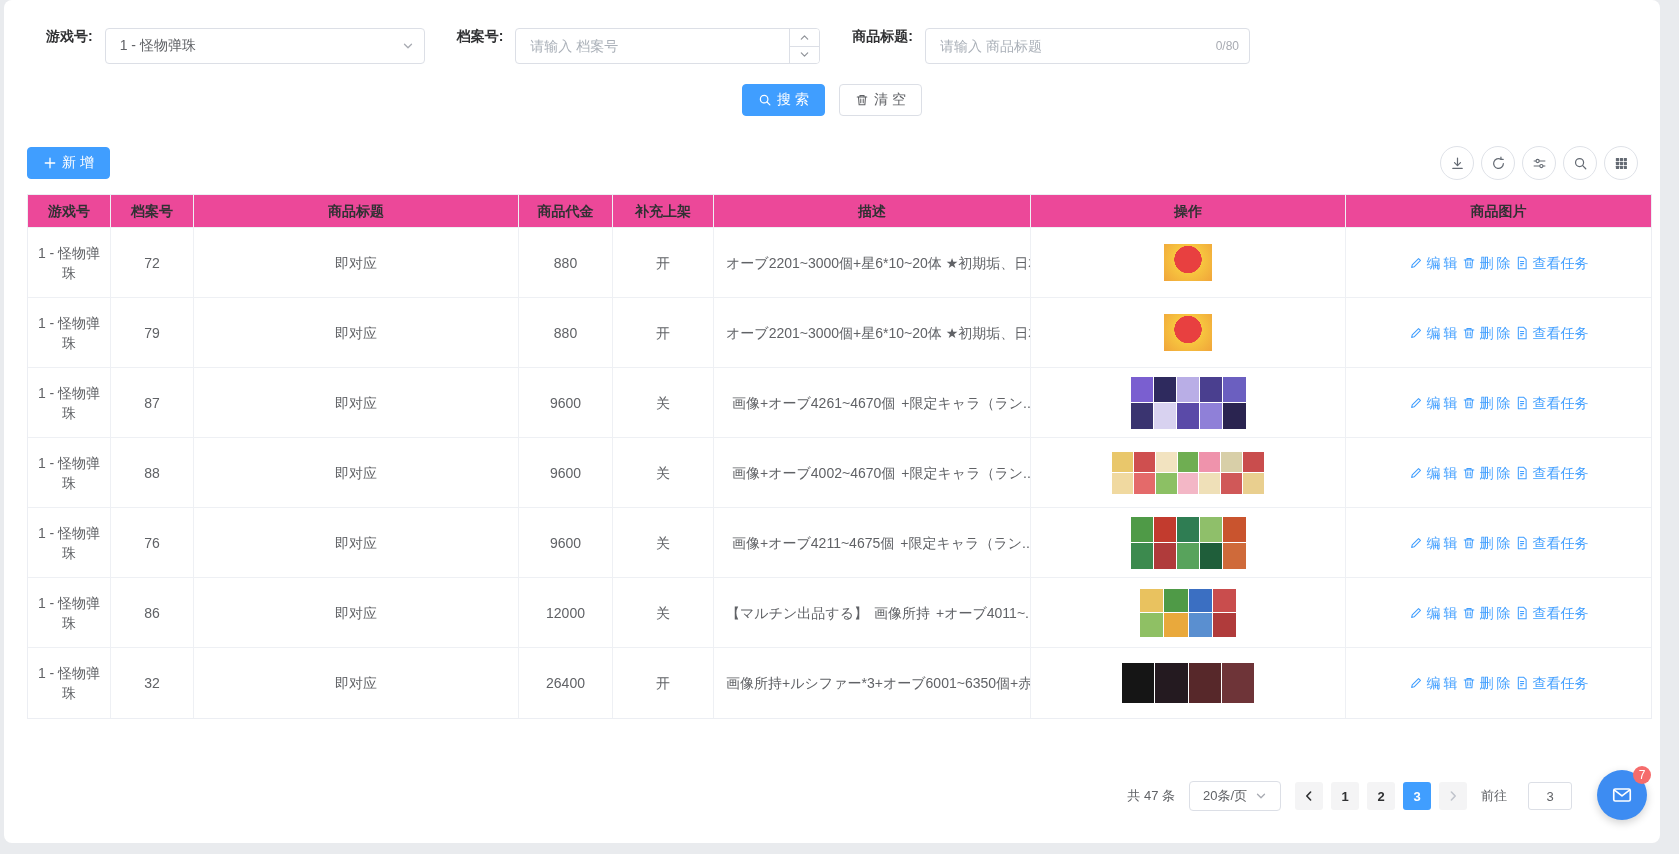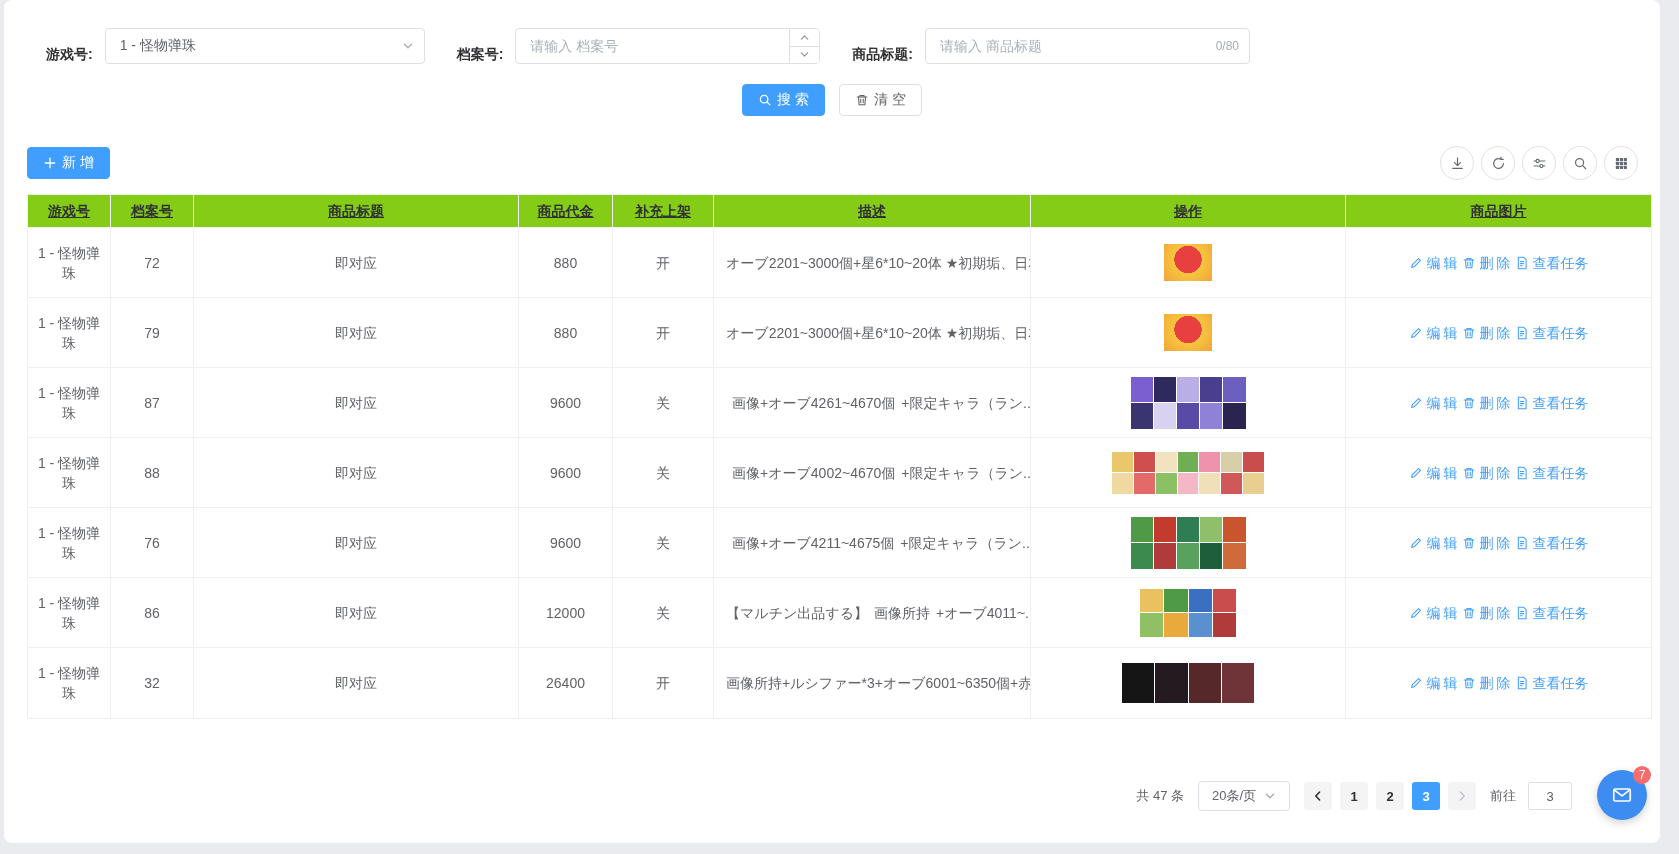--- a/index.html
+++ b/index.html
@@ -9,21 +9,21 @@
     font-family:"Liberation Sans","DejaVu Sans",sans-serif;
     position:relative; overflow:hidden;
     color:#606266; font-size:14px;
   }
   .card {
     position:absolute; left:4px; top:0; right:19px; bottom:11px;
     background:#ffffff; border-radius:8px;
   }
   
   .filters { display:flex; align-items:center; padding:28px 0 0 42px; }
-  .fgroup { display:flex; align-items:flex-end; margin-right:32px; }
+  .fgroup { display:flex; align-items:flex-start; margin-right:32px; }
   .flabel { font-weight:700; color:#303133; margin-right:12px; white-space:nowrap; }
   .selectbox, .numbox, .txtbox {
     height:36px; border:1px solid #dcdfe6; border-radius:4px; background:#fff;
     display:flex; align-items:center; position:relative;
   }
   .selectbox { width:320px; padding:0 10px 0 14px; justify-content:space-between; }
   .selectbox .val { color:#606266; }
   .numbox { width:305px; }
   .numbox input { border:none; outline:none; flex:1; padding:0 8px 0 14px; font:inherit; color:#606266; min-width:0;}
   .steppers { width:30px; height:100%; border-left:1px solid #dcdfe6; display:flex; flex-direction:column; }
@@ -59,41 +59,41 @@
   .circlebtn svg { width:15px; height:15px; }
   
   .table { margin:14px 8px 0 23px; border:1px solid #eceef3; }
   .trow { display:grid; grid-template-columns:83px 83px 325px 94px 101px 317px 315px 1fr; }
   .cell {
     display:flex; align-items:center; justify-content:center; text-align:center;
     border-right:1px solid #eef0f4; border-bottom:1px solid #eef0f4;
     min-height:70px; padding:4px 6px; line-height:20px; color:#606266;
   }
   .trow .cell:last-child { border-right:none; }
-  .thead .cell { min-height:33px; background:#84cc16; color:#303133; font-weight:700; padding:2px 6px;text-decoration:underline; }
+  .thead .cell { min-height:33px; background:#ec4899; color:#303133; font-weight:700; padding:2px 6px; }
   .trow:last-child .cell { border-bottom:none; }
   .cell.desc { justify-content:flex-start; text-align:left; padding:0 12px; white-space:nowrap; overflow:hidden; }
   .edot { display:inline-block; width:13px; height:13px; border-radius:50%; margin:0 3px; vertical-align:-1px; }
   .collage { display:grid; gap:1px; cursor:pointer; }
   .collage div { width:100%; height:100%; }
   .actions { display:flex; gap:4px; color:#409EFF; white-space:nowrap; }
   .alink { display:inline-flex; align-items:center; color:#409EFF; cursor:pointer; }
   .alink .icon { margin-right:4px; }
   .alink .t2 { letter-spacing:3px; margin-right:-3px; }
   
   .pager { display:flex; align-items:center; justify-content:flex-end; margin:62px 88px 0 0; gap:14px; font-size:13px; }
   .ptotal { color:#606266; }
   .psel { width:92px; height:30px; border:1px solid #dcdfe6; border-radius:4px; display:flex; align-items:center; justify-content:center; gap:8px; color:#606266; cursor:pointer; }
   .pbtns { display:flex; gap:8px; align-items:center; }
   .pbtn { min-width:28px; height:28px; padding:0 5px; border-radius:3px; background:#f4f4f5; color:#303133;
           display:flex; align-items:center; justify-content:center; font-weight:700; cursor:pointer; border:none; font-size:13px; }
   .pbtn svg { width:12px; height:12px; }
   .pbtn.active { background:#409EFF; color:#fff; }
   .pbtn.disabled { color:#c0c4cc; cursor:default; }
-  .goto { display:flex; align-items:center; gap:12px; color:#606266; }
+  .goto { display:flex; align-items:center; gap:21px; color:#606266; }
   .goto input { width:44px; height:28px; border:1px solid #dcdfe6; border-radius:3px; text-align:center; font:inherit; color:#606266; outline:none; }
   
   .floatbtn {
     position:absolute; right:32px; bottom:34px; width:50px; height:50px; border-radius:50%;
     background:#3d8cf2; border:none; cursor:pointer; display:flex; align-items:center; justify-content:center;
     box-shadow:0 3px 8px rgba(0,0,0,.18);
   }
   .floatbtn svg { width:22px; height:22px; }
   .badge {
     position:absolute; top:-4px; right:-4px; min-width:18px; height:18px; border-radius:9px;

